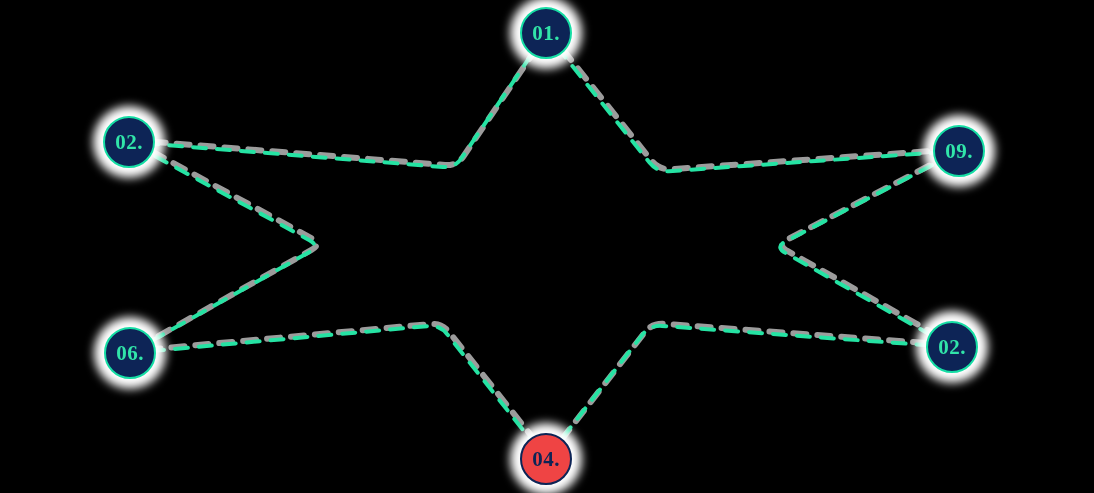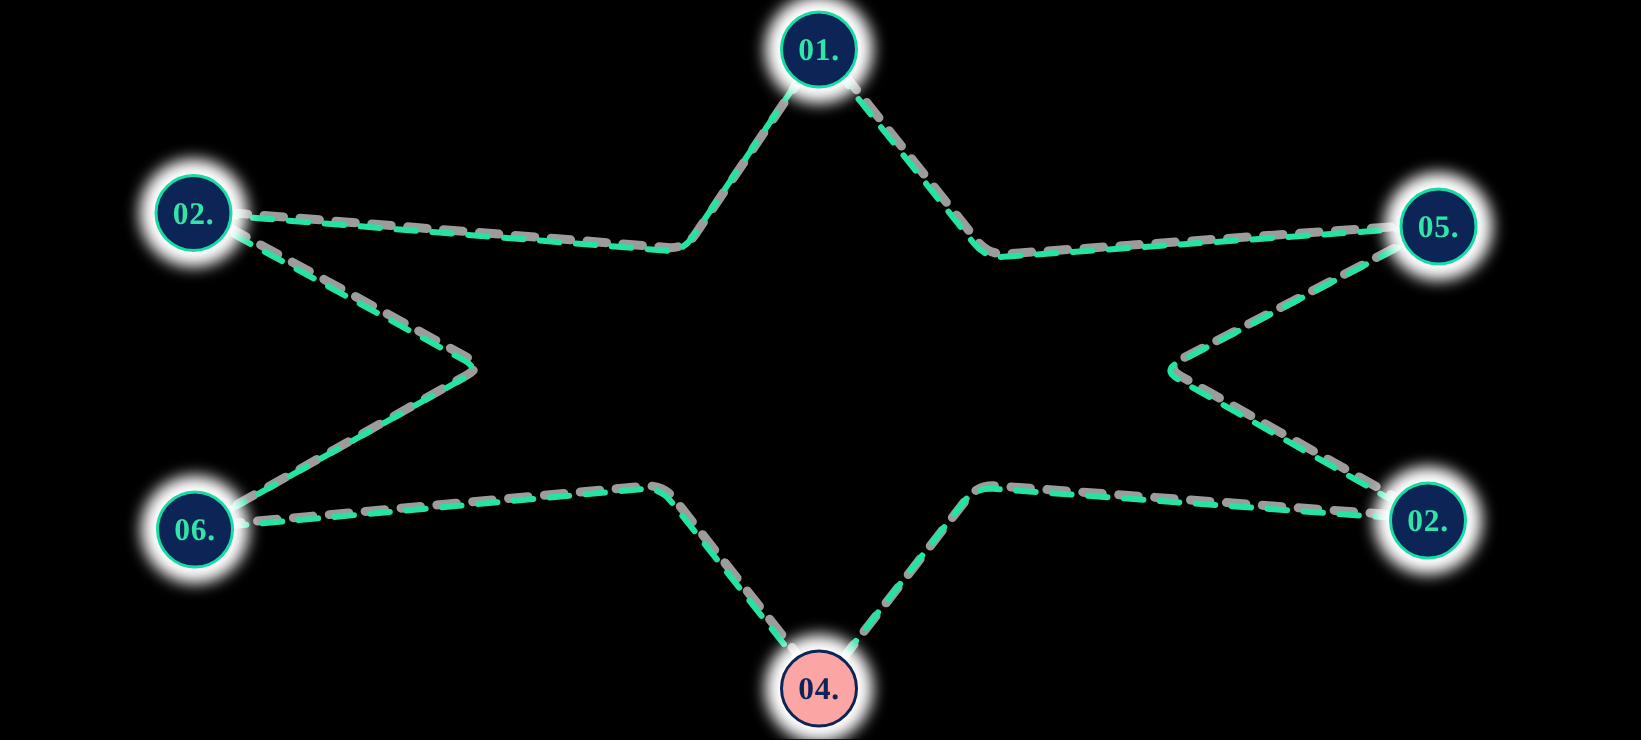--- a/index.html
+++ b/index.html
@@ -33,21 +33,21 @@
     font-weight:bold;
     font-size:21px;
     letter-spacing:0.5px;
   }
   .v-navy .node-circle{
     background:#0d2456;
     border:2px solid #16dda4;
     color:#31e5a9;
   }
   .v-mint .node-circle{
-    background:#fca5a5;
+    background:#ef4444;
     border:2.5px solid #0d2456;
     color:#0d2456;
   }
 </style>
 </head>
 <body>
 
 <div class="stage">
 
   <svg width="1094" height="493" viewBox="0 0 1094 493">
@@ -58,21 +58,21 @@
   <div class="step-badge v-navy" style="left: 546px; top: 33px;">
     <div class="halo"></div>
     <div class="node-circle">
       <span>01.</span>
     </div>
   </div>
 
   <div class="step-badge v-navy" style="left: 959px; top: 151px;">
     <div class="halo"></div>
     <div class="node-circle">
-      <span>05.</span>
+      <span>09.</span>
     </div>
   </div>
 
   <div class="step-badge v-navy" style="left: 952px; top: 347px;">
     <div class="halo"></div>
     <div class="node-circle">
       <span>02.</span>
     </div>
   </div>
 

